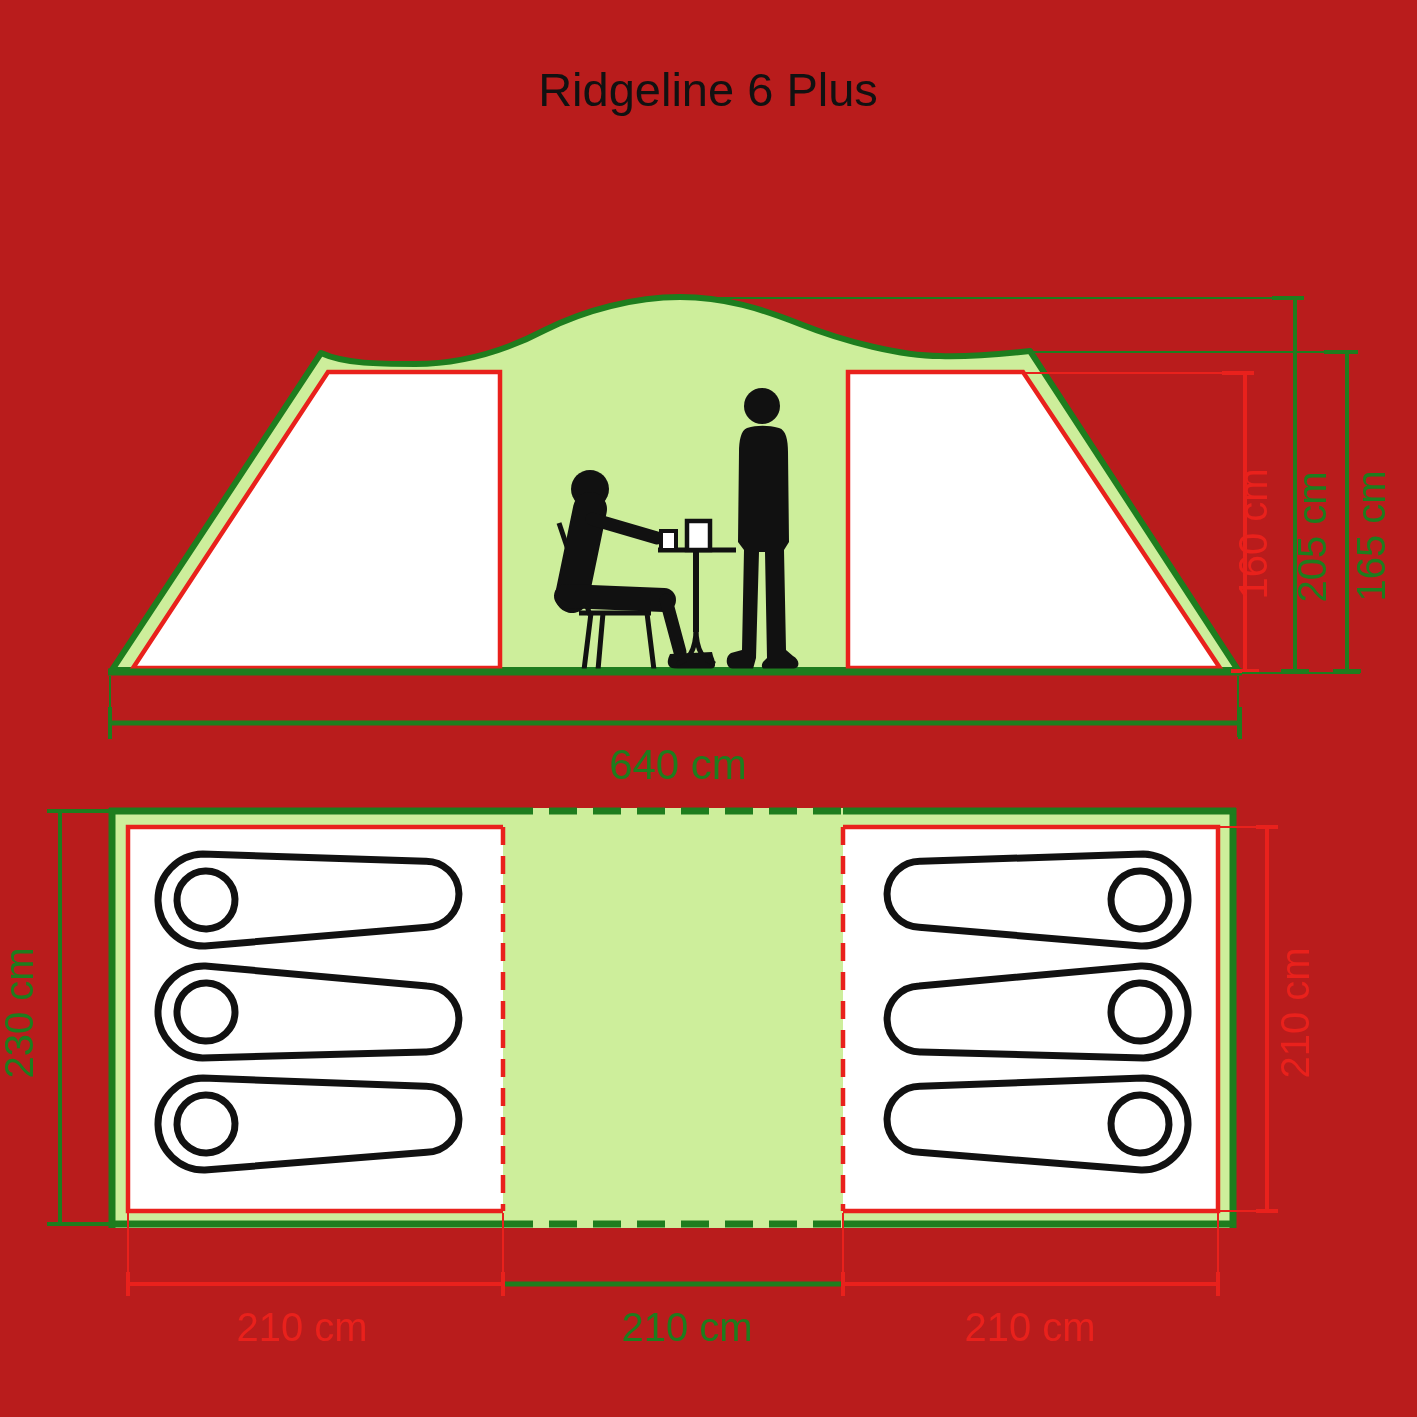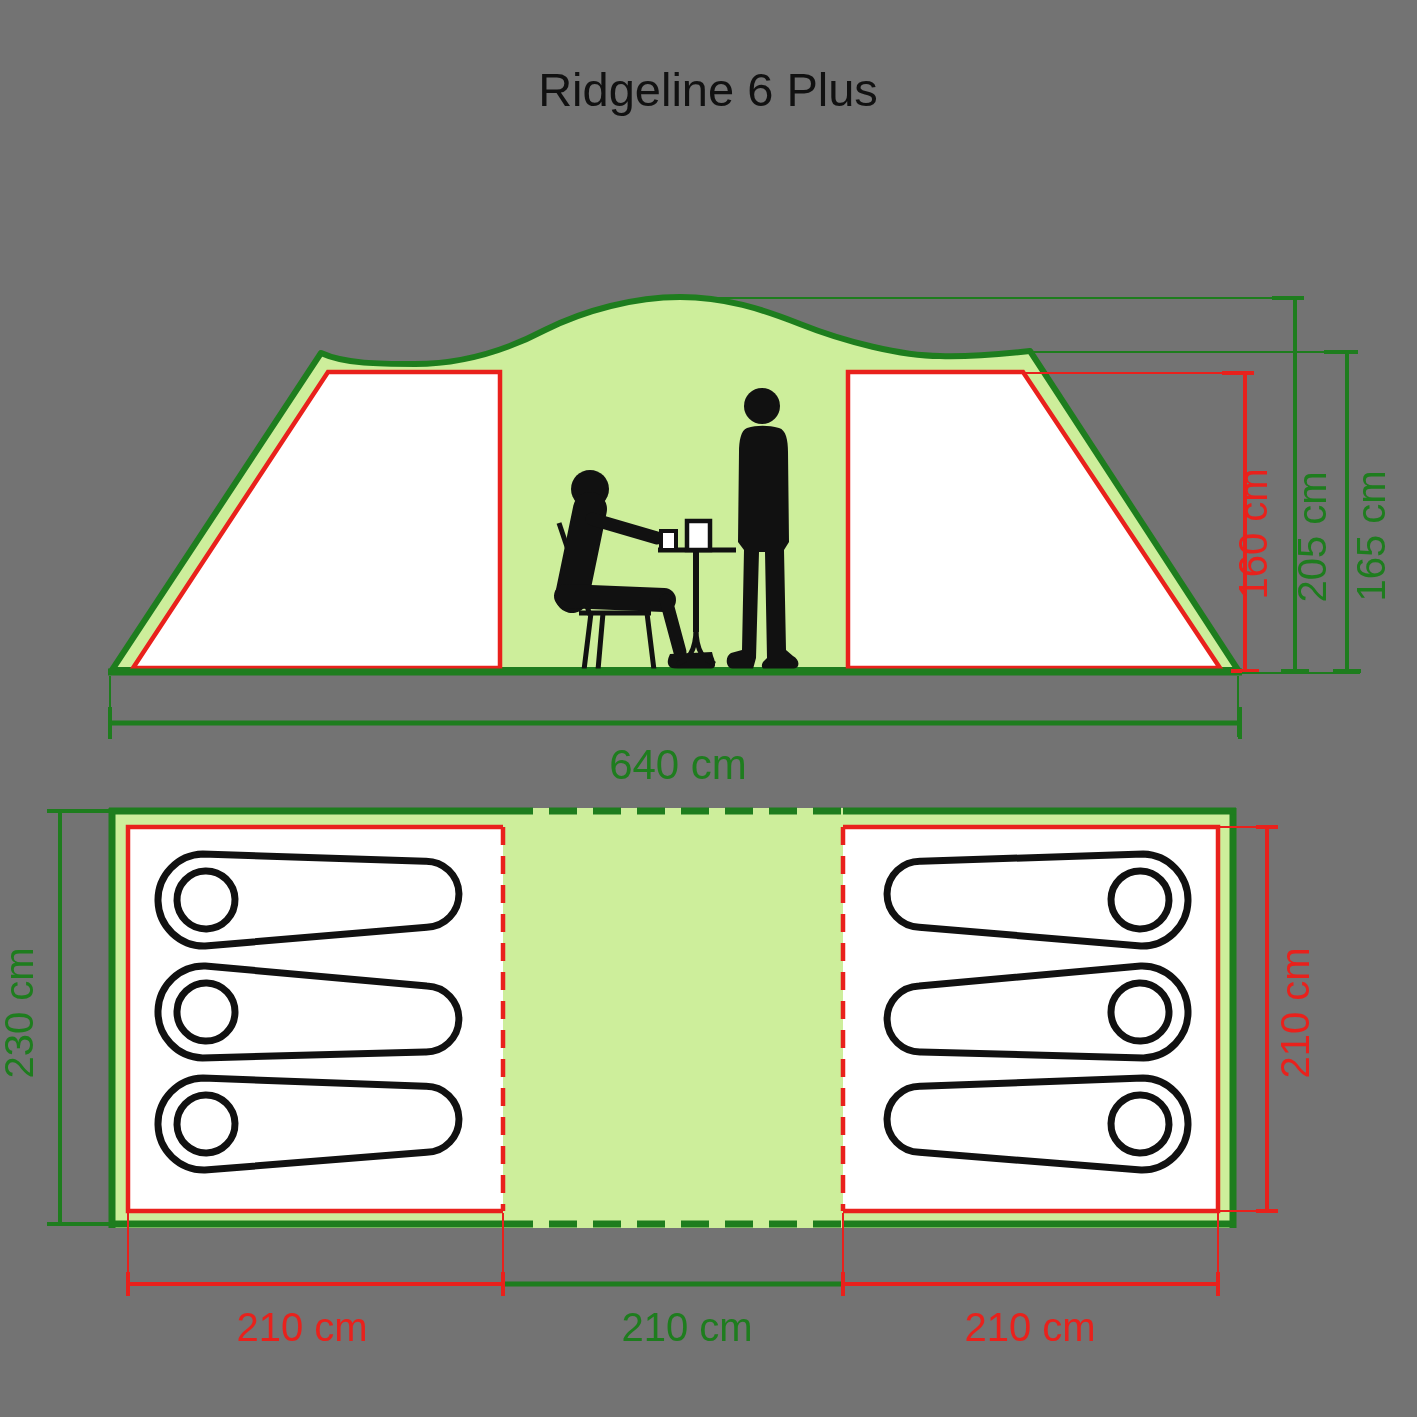--- a/index.html
+++ b/index.html
@@ -1,16 +1,16 @@
 <!DOCTYPE html>
 <html style="--line_green: #1e7d1e; --fill_green: #cdee9b; --red: #e9211c; --black: #111111; --white: #ffffff;"><head>
 <meta charset="utf-8">
 <style>
   html,body{margin:0;padding:0;background:#ffffff;}
-  .stage{width:1417px;height:1417px;position:relative;background:#737373;text-decoration:underline;}
+  .stage{width:1417px;height:1417px;position:relative;background:#b91c1c;text-decoration:underline;}
   svg{display:block;}
   text{font-family:"Liberation Sans","DejaVu Sans",sans-serif;}
   .title{font-size:47px;fill:#111111;}
   .dim{font-size:40px;}
   .dim2{font-size:42px;}
   .gt{fill:var(--line_green);}
   .rt{fill:var(--red);}
   .gs{stroke:var(--line_green);}
   .rs{stroke:var(--red);}
   .ks{stroke:var(--black);}

